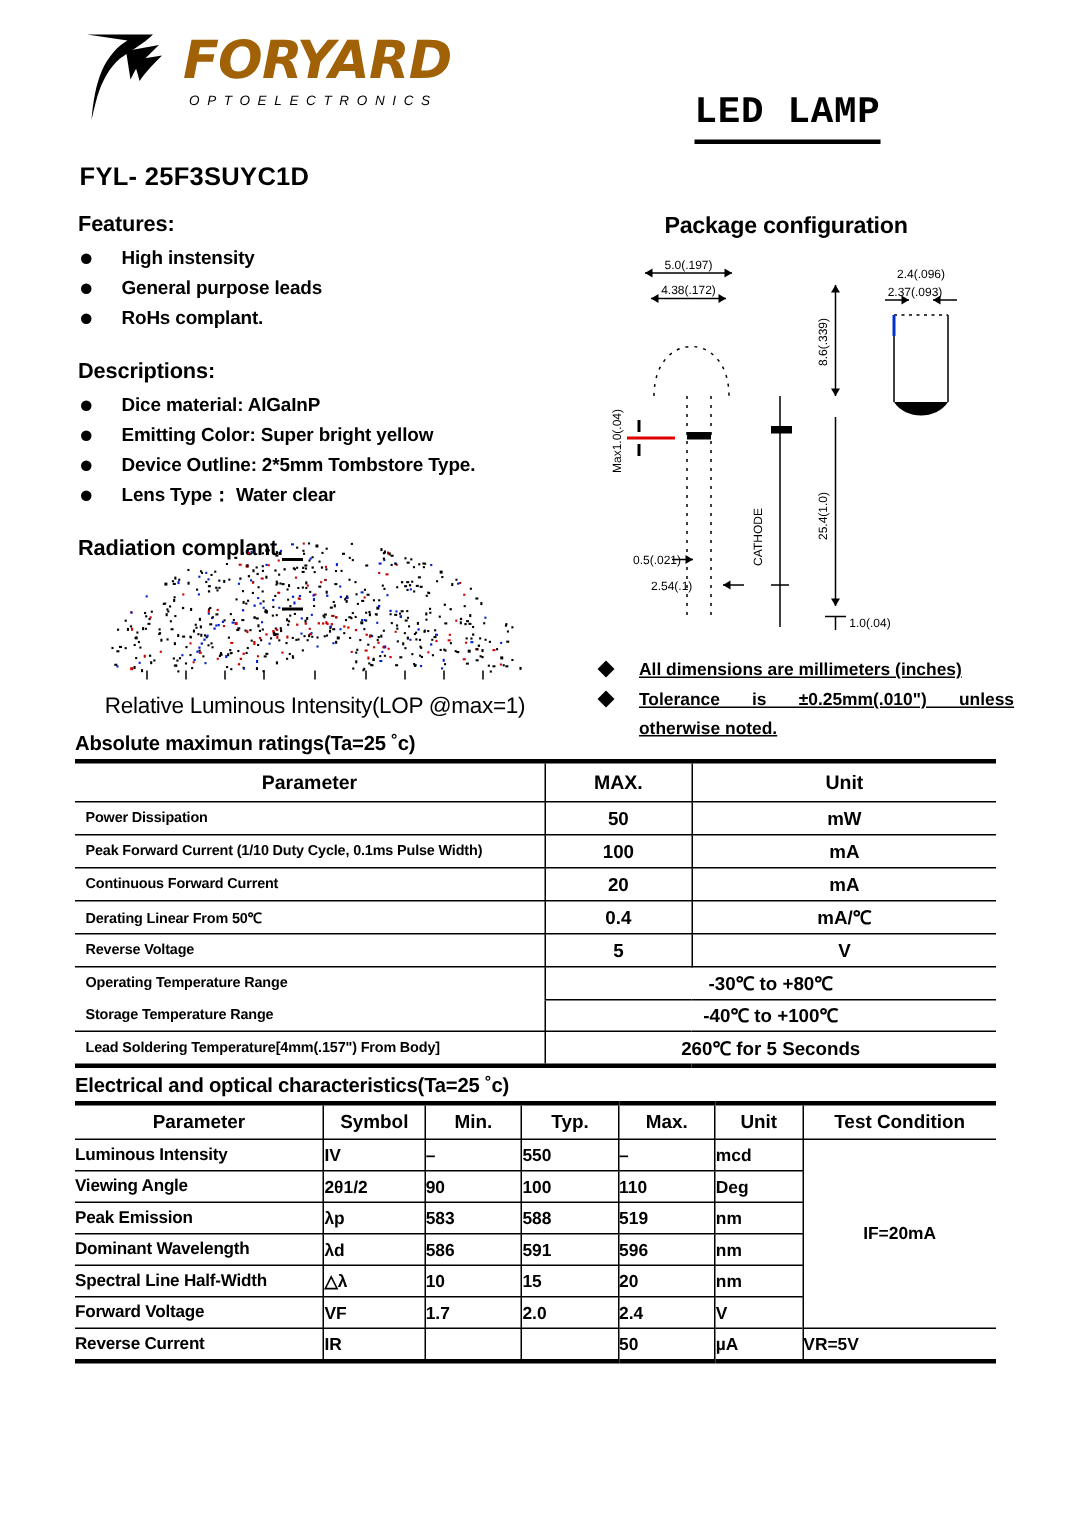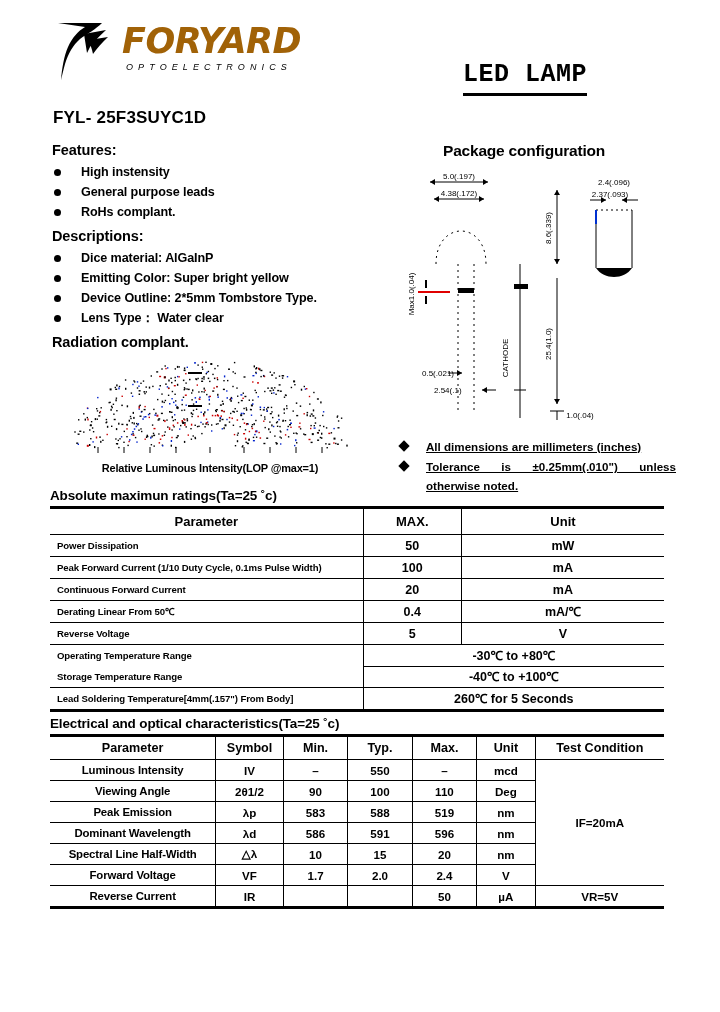--- a/index.html
+++ b/index.html
@@ -84,21 +84,21 @@
     position: absolute;
     left: 52px; top: 142px;
     width: 330px;
   }
   .sect-label {
     font-size: 14.5px;
     font-weight: bold;
     margin: 0 0 5px 0;
     letter-spacing: -0.1px;
   }
-  .sect-label.tight { margin-top: 6px; }
+  .sect-label.tight { margin-top: 18px; }
   ul.bullets {
     list-style: none;
     margin: 0 0 2px 0;
     padding: 0;
   }
   ul.bullets li {
     position: relative;
     padding-left: 29px;
     font-size: 12.6px;
     font-weight: bold;
@@ -119,22 +119,22 @@
   .rad-plot {
     position: absolute;
     left: 60px; top: 352px;
     width: 300px; height: 130px;
   }
   .rad-caption {
     position: absolute;
     left: 0; top: 110px;
     width: 300px;
     text-align: center;
-    font-size: 11px;
-    font-weight: bold;
+    font-size: 15px;
+    font-weight: normal;
     letter-spacing: -0.2px;
   }
 
   
   .pkg-title {
     position: absolute;
     left: 443px; top: 142px;
     font-size: 15.5px;
     font-weight: bold;
     letter-spacing: -0.2px;
@@ -222,21 +222,20 @@
 
   
   #tbl-elec th.hdr {
     font-size: 12.6px;
     text-align: center;
     height: 22px;
     border-top: none;
   }
   #tbl-elec td {
     font-size: 11.6px;
-    text-align: center;
     height: 20px;
   }
   #tbl-elec td.pname { font-size: 11.4px; letter-spacing: -0.15px; }
 
   .vcenter-cell { text-align: center; font-size: 12.2px; }
 </style>
 </head>
 <body>
 
 <div class="page">

